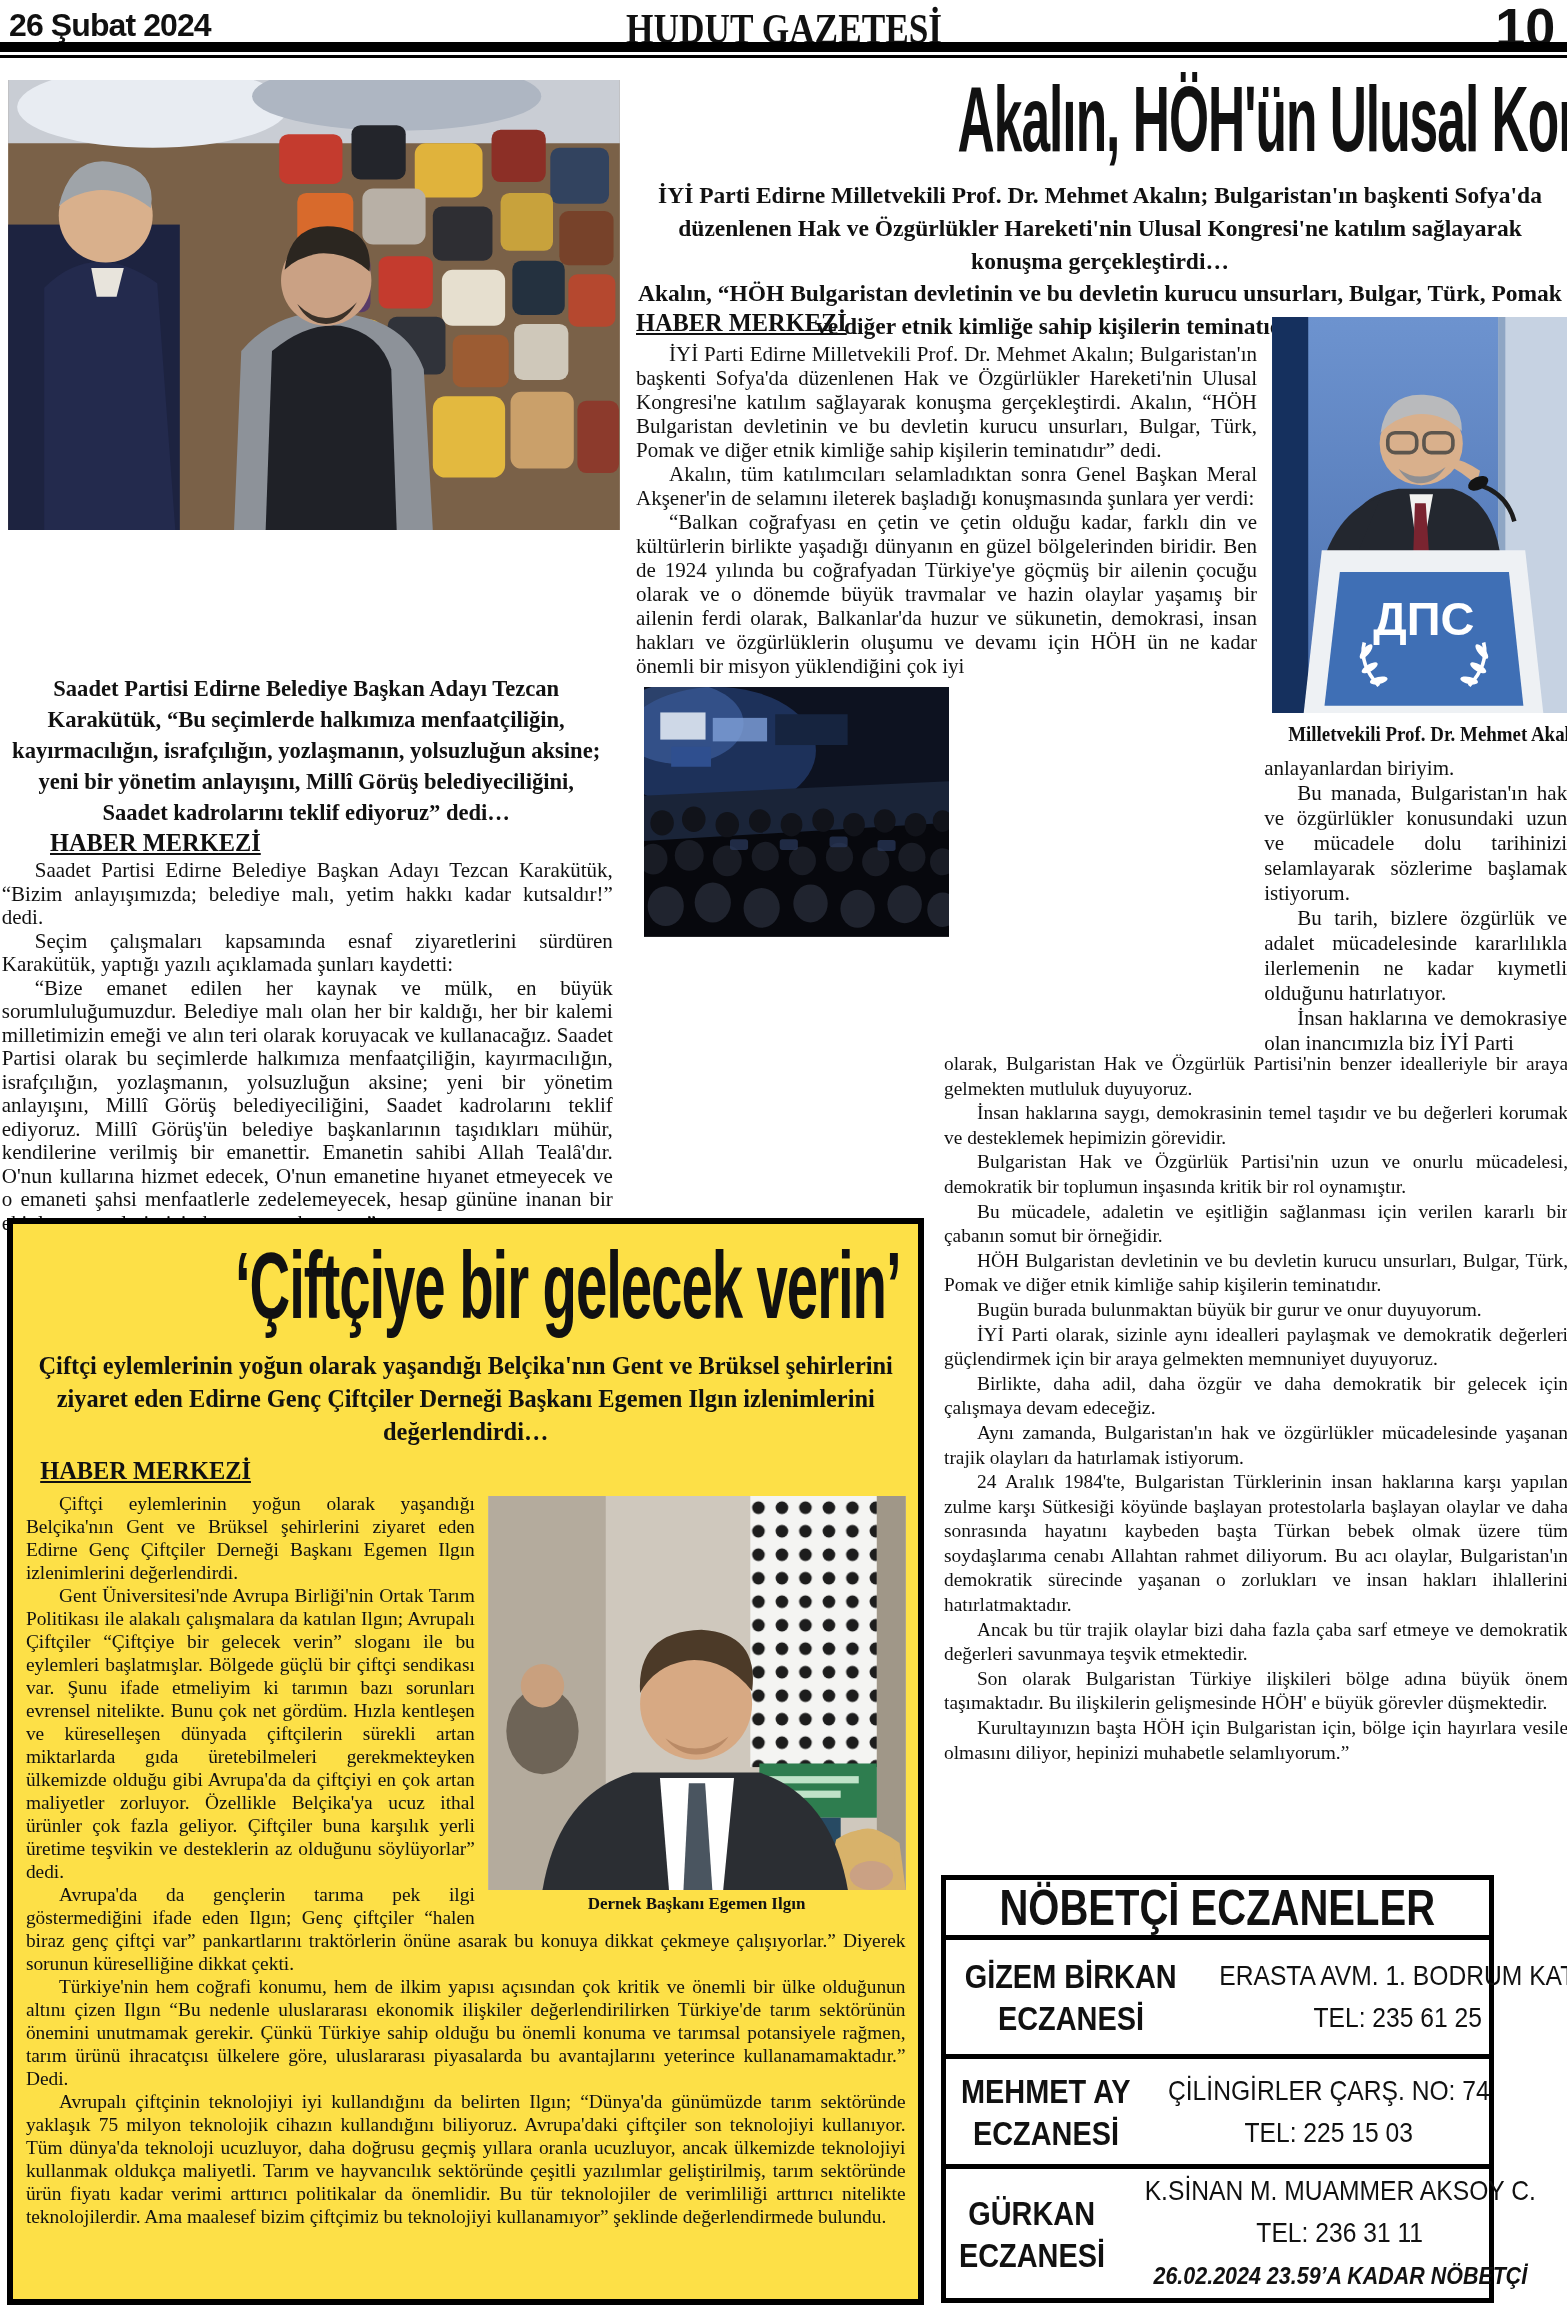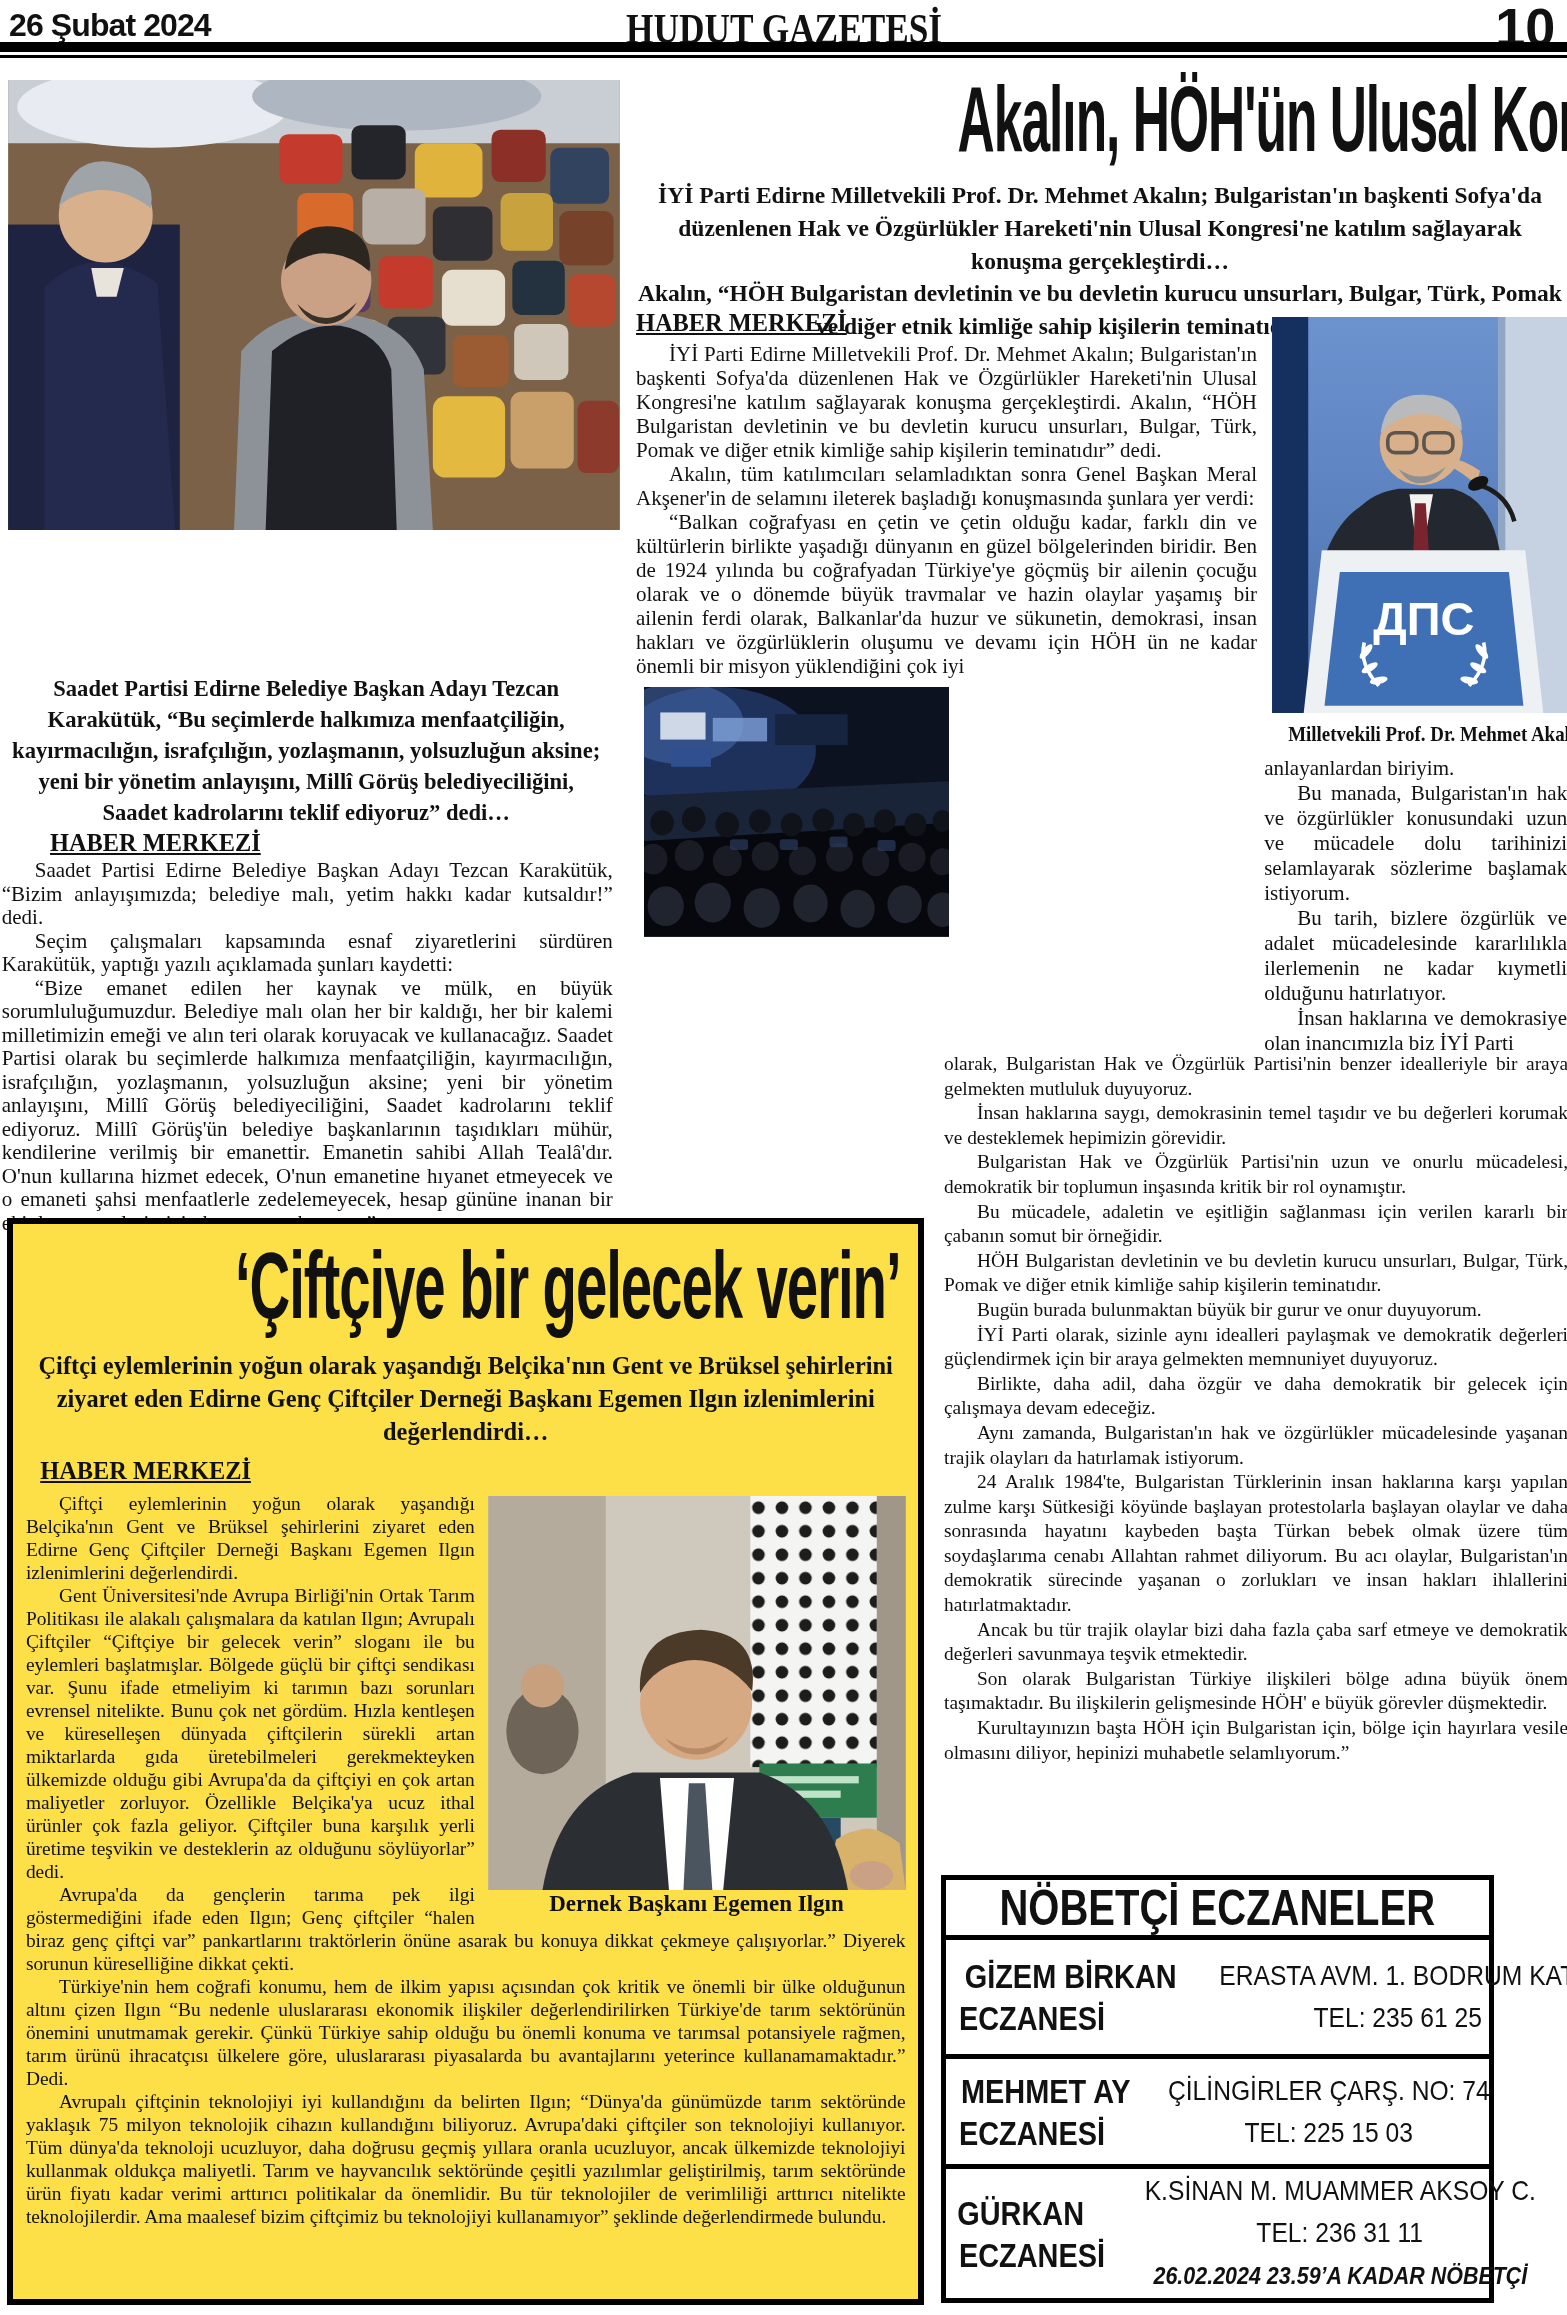--- a/index.html
+++ b/index.html
@@ -63,32 +63,32 @@
     border:6.3px solid #000; background:#fde047; z-index:2; }
   .cif-headline { margin-top:12.7px; text-align:center; }
   .cif-headline span { display:inline-block; font-family:"Liberation Sans",sans-serif; font-weight:bold;
     font-size:94px; line-height:98px; letter-spacing:-1.8px; white-space:nowrap;
     transform:scaleX(.60); transform-origin:center; }
   .cif-subhead { margin:14.5px 25px 0; text-align:center; font-weight:bold; font-size:24.4px; line-height:33px; }
   .cif-kicker { margin:9px 0 0 27px; }
   .cif-body { margin:7.2px 12.7px 0; font-size:19.4px; line-height:23px; }
   .fig-ilgin { float:right; width:418px; margin:3.6px 0 3.6px 12.7px; }
   .fig-ilgin svg { width:418px; height:394px; display:block; }
-  .ilgin-caption { text-align:center; font-weight:bold; font-size:23px; margin-top:1.8px; }
+  .ilgin-caption { text-align:center; font-weight:bold; font-size:17px; margin-top:1.8px; }
 
   
   .box-pharma { position:absolute; left:941px; top:1875px; width:553px; height:428px;
     border:5.4px solid #000; background:#fff; z-index:3; display:flex; flex-direction:column; }
   .ph-title { height:60px; border-bottom:5.4px solid #000; display:flex; align-items:center; justify-content:center; }
   .ph-title span { display:inline-block; font-family:"Liberation Sans",sans-serif; font-weight:bold;
     font-size:50px; white-space:nowrap; transform:scaleX(.8); transform-origin:center; }
   .ph-row { display:flex; border-bottom:5.4px solid #000; align-items:center; }
   .ph-row:last-child { border-bottom:none; flex:1; }
   .ph-row1 { height:119px; } .ph-row2 { height:110px; }
-  .ph-name { width:280px; font-family:"Liberation Sans",sans-serif; font-weight:bold;
+  .ph-name { width:280px; text-align:center; font-family:"Liberation Sans",sans-serif; font-weight:bold;
     font-size:34px; line-height:42px; }
   .ph-name span { display:inline-block; transform:scaleX(.85); transform-origin:center; white-space:nowrap; }
   .ph-info { flex:1; text-align:center; font-family:"Liberation Sans",sans-serif; font-size:28px; line-height:42px; }
   .ph-info div span { display:inline-block; transform:scaleX(.88); transform-origin:center; white-space:nowrap; }
   .ph-note span { font-weight:bold; font-style:italic; font-size:24.4px; }
 
   figure { margin:8px; }
   svg { display:block; }
 </style>
 </head>

